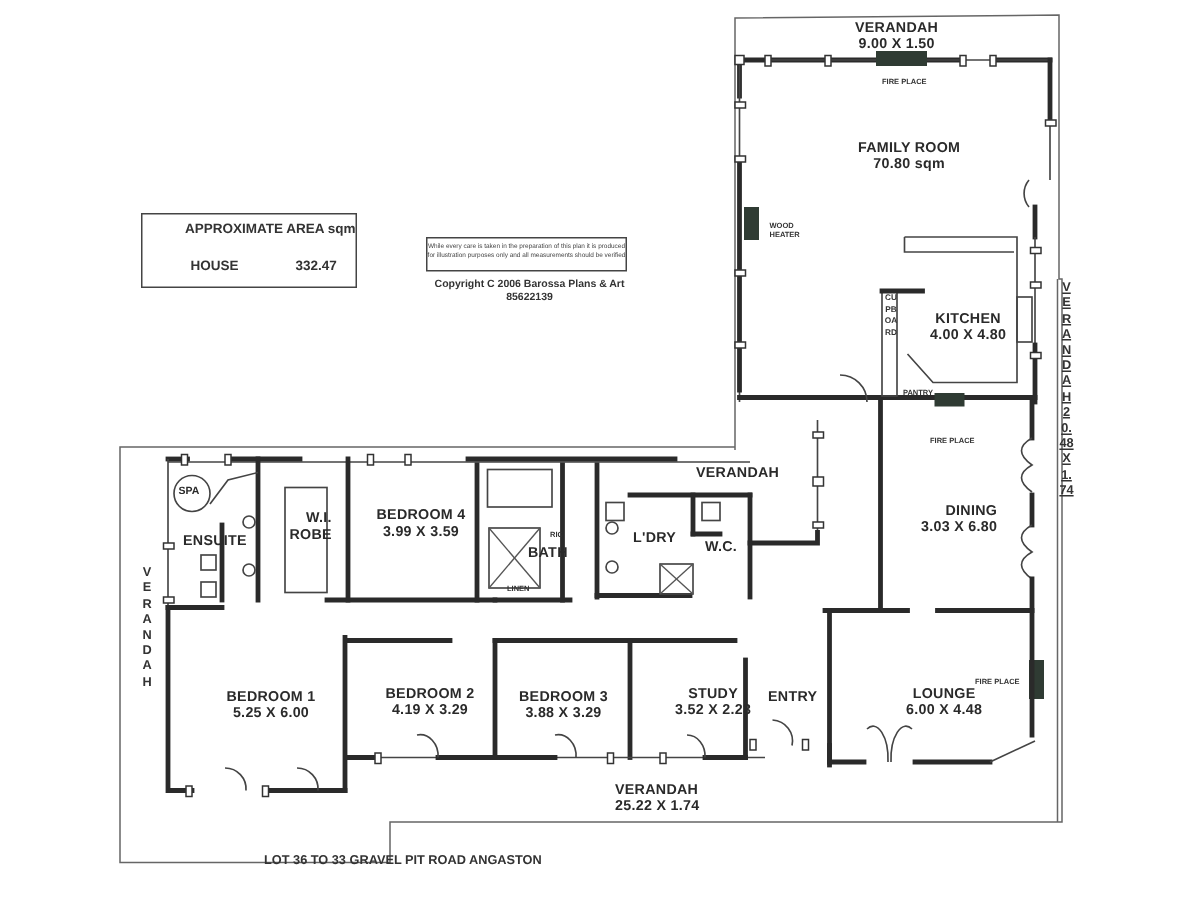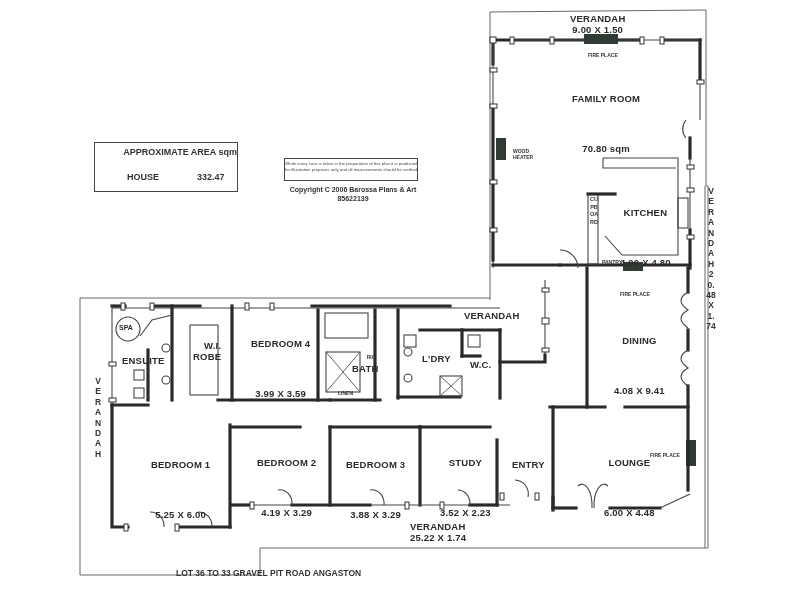--- a/index.html
+++ b/index.html
@@ -6,21 +6,21 @@
   body { width: 800px; height: 600px; position: relative; overflow: hidden; font-family: "Liberation Sans", sans-serif; }
   svg { position: absolute; left: 0; top: 0; }
   .wall { stroke: #2a2a2a; stroke-width: 3.2; fill: none; stroke-linecap: square; }
   .thin { stroke: #444; stroke-width: 1.1; fill: none; }
   .hair { stroke: #555; stroke-width: 0.9; fill: none; }
   .boundary { stroke: #666; stroke-width: 1; fill: none; }
   .win { fill: #fff; stroke: #333; stroke-width: 1; }
   .fp { fill: #2f3b33; }
   .lbl { position: absolute; color: #2a2a2a; font-weight: bold; text-align: center; white-space: nowrap; line-height: 1.15; }
   .room-name { font-size: 9.5px; letter-spacing: 0.2px; }
-  .room-size { font-size: 9.5px; margin-top: 39px; }
+  .room-size { font-size: 9.5px; }
   .tiny { font-size: 5px; font-weight: bold; color: #333; position: absolute; white-space: nowrap; }
   .vert { position: absolute; font-size: 8.5px; font-weight: bold; color: #333; width: 10px; text-align: center; line-height: 10.4px; word-break: break-all; }
   .area-box { position: absolute; left: 94px; top: 142px; width: 142px; height: 48px; border: 1.3px solid #444; }
   .area-title { position: absolute; left: 0; right: 0; top: 4px; text-align: right; font-size: 9px; font-weight: bold; color: #333; }
   .area-row { position: absolute; top: 29px; left: 0; right: 0; font-size: 9px; font-weight: bold; color: #333; }
   .area-row .k { position: absolute; left: 32px; }
   .area-row .v { position: absolute; left: 102px; }
   .disc-box { position: absolute; left: 284px; top: 158px; width: 134px; height: 23px; border: 1.2px solid #444; font-size: 4.3px; color: #444; text-align: center; line-height: 6px; padding-top: 2px; box-sizing: border-box; }
   .copy { position: absolute; left: 278px; top: 185px; width: 150px; text-align: center; font-size: 7px; font-weight: bold; color: #333; line-height: 9px; }
   .address { position: absolute; left: 176px; top: 568px; font-size: 8.5px; font-weight: bold; color: #333; }
@@ -197,21 +197,21 @@
 <div class="disc-box">While every care is taken in the preparation of this plan it is produced for illustration purposes only and all measurements should be verified</div>
 <div class="copy">
   <div>Copyright  C 2006  Barossa Plans &amp; Art</div>
   <div>85622139</div>
 </div>
 
 <div class="lbl room-name" style="left:570px;top:14px;">
   <div>VERANDAH</div>
   <div>9.00 X 1.50</div>
 </div>
-<div class="vert" style="left:706px;top:186px;">VERANDAH20.48X1.74</div>
+<div class="vert" style="left:706px;top:186px;text-decoration:underline;">VERANDAH20.48X1.74</div>
 <div class="vert" style="left:93px;top:376px;">VERANDAH</div>
 <div class="lbl room-name" style="left:410px;top:522px;text-align:left;">
   <div>VERANDAH</div>
   <div>25.22 X 1.74</div>
 </div>
 <div class="lbl room-name" style="left:464px;top:311px;">VERANDAH</div>
 
 <div class="tiny" style="left:588px;top:52px;">FIRE PLACE</div>
 <div class="tiny" style="left:620px;top:291px;">FIRE PLACE</div>
 <div class="tiny" style="left:650px;top:452px;">FIRE PLACE</div>
@@ -223,30 +223,30 @@
 <div class="lbl room-name" style="left:572px;top:94px;">
   <div>FAMILY ROOM</div>
   <div class="room-size">70.80 sqm</div>
 </div>
 <div class="lbl room-name" style="left:620px;top:208px;">
   <div>KITCHEN</div>
   <div class="room-size">4.00 X 4.80</div>
 </div>
 <div class="tiny" style="left:602px;top:259px;">PANTRY</div>
 <div class="vert" style="left:589px;top:196px;font-size:5.5px;line-height:7.5px;">CUPBOARD</div>
-<div class="lbl room-name" style="left:614px;top:336px;">
+<div class="lbl room-name" style="left:614px;top:336px;text-align:right;">
   <div>DINING</div>
-  <div class="room-size">4.08 X 9.41</div>
+  <div class="room-size">3.03 X 6.80</div>
 </div>
 <div class="lbl room-name" style="left:604px;top:458px;">
   <div>LOUNGE</div>
   <div class="room-size">6.00 X 4.48</div>
 </div>
 <div class="lbl room-name" style="left:512px;top:460px;">ENTRY</div>
-<div class="lbl room-name" style="left:440px;top:458px;">
+<div class="lbl room-name" style="left:450px;top:458px;">
   <div>STUDY</div>
   <div class="room-size">3.52 X 2.23</div>
 </div>
 <div class="lbl room-name" style="left:346px;top:460px;text-align:center;">
   <div>BEDROOM 3</div>
   <div class="room-size">3.88 X 3.29</div>
 </div>
 <div class="lbl room-name" style="left:257px;top:458px;">
   <div>BEDROOM 2</div>
   <div class="room-size">4.19 X 3.29</div>

